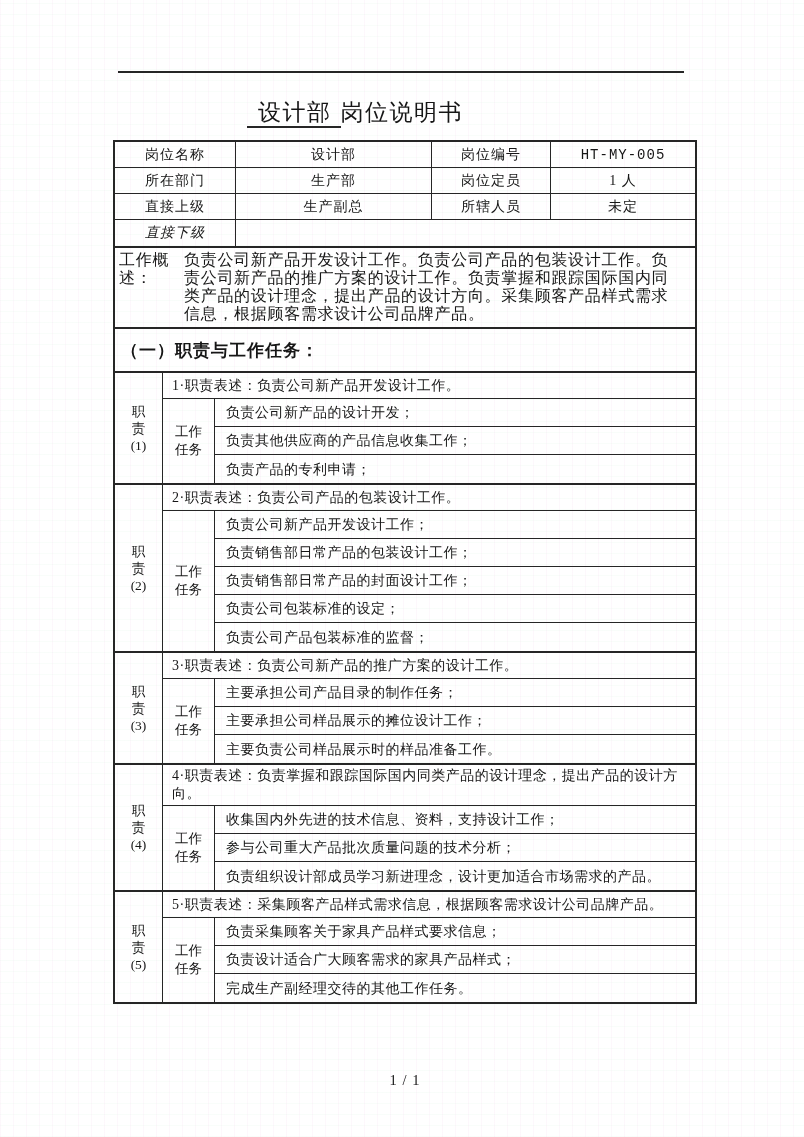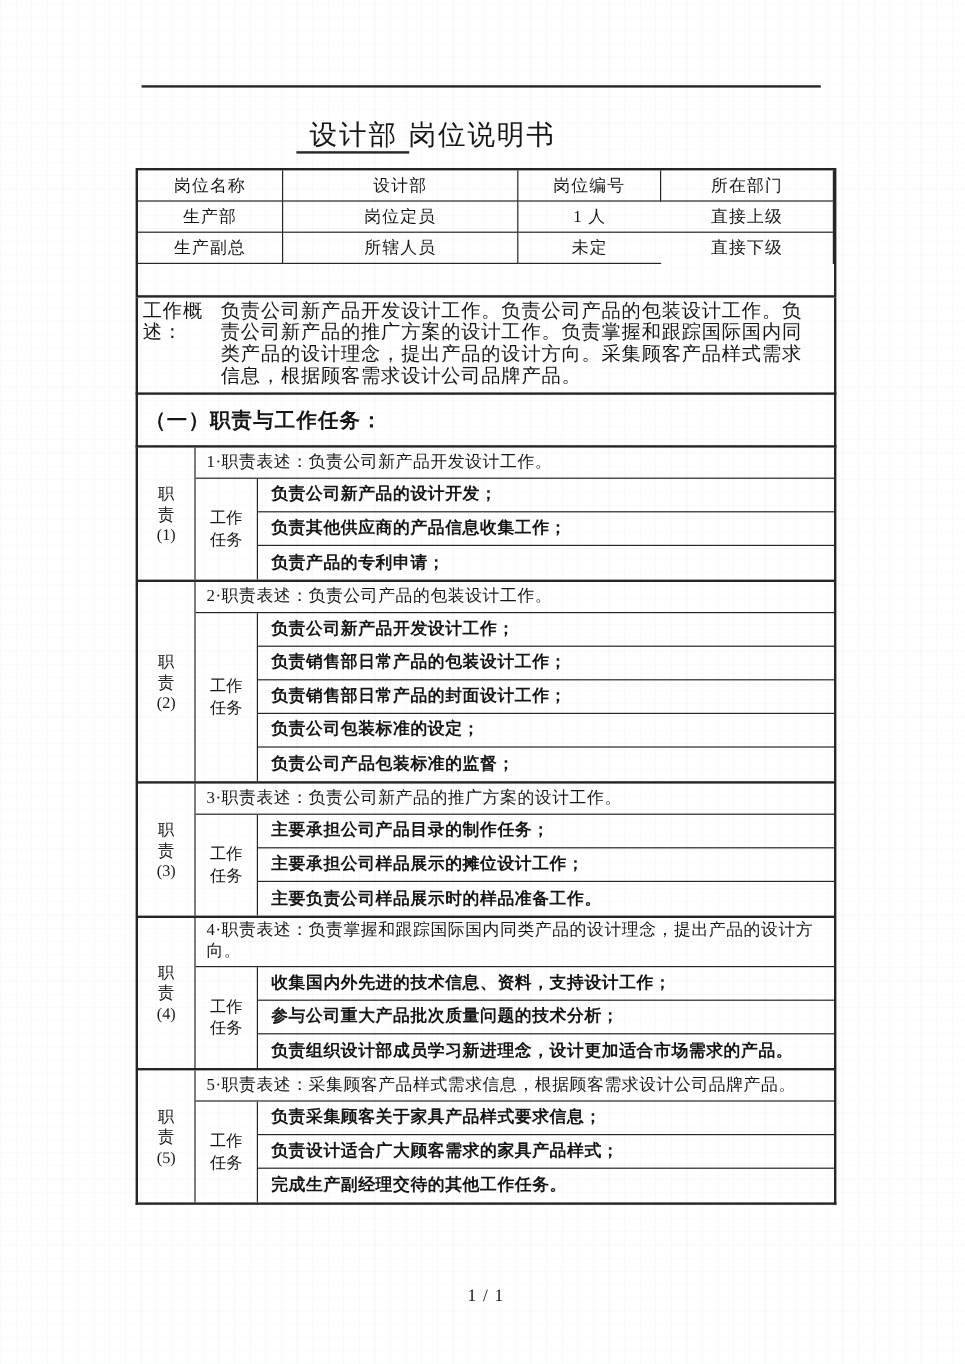--- a/index.html
+++ b/index.html
@@ -41,21 +41,21 @@
     font-size:14px;
   }
   .itable .cell{
     border-right:1.5px solid #262626;
     border-bottom:1.5px solid #262626;
     min-height:26px;
     display:flex;align-items:center;justify-content:center;
     letter-spacing:1px;
   }
   .itable .cell.lastcol{border-right:none;}
-  .itable .cell.lastrow{border-bottom:none;}
+  .itable .cell.lastrow{border-bottom:none;font-style:italic;}
   .itable .cell.span3{grid-column:span 3;border-right:none;}
   .mono-val{font-family:"Liberation Mono","DejaVu Sans Mono",monospace;letter-spacing:0;}
   
   .summary{
     border:2px solid #262626;border-top:none;
     display:flex;
     padding:3px 14px 4px 4px;
     font-size:16px;line-height:18px;letter-spacing:0.7px;justify-content:space-between;
   }
   .summary .lab{flex:0 0 65px;}
@@ -101,21 +101,21 @@
     display:flex;align-items:center;justify-content:center;
     text-align:center;white-space:pre-line;
     line-height:18px;font-size:13.5px;
   }
   .duty .tlist{flex:1;display:flex;flex-direction:column;min-width:0;}
   .duty .task{
     min-height:28px;flex:1;
     border-bottom:1.5px solid #262626;
     display:flex;align-items:center;
     padding:2px 6px 2px 11px;
-    letter-spacing:0.5px;line-height:17px;font-weight:bold;
+    letter-spacing:0.5px;line-height:17px;
   }
   .duty .task:last-child{border-bottom:none;}
   
   .footer{
     position:absolute;left:113px;top:1072px;width:584px;
     text-align:center;font-size:14.5px;letter-spacing:1px;
   }
 </style>
 </head>
 <body>
@@ -125,20 +125,21 @@
   <div class="top-rule"></div>
 
   <div class="doc-title"><span class="dept">设计部</span><span>岗位说明书</span></div>
 
   <div class="content">
 
     <div class="itable">
       <div class="cell">岗位名称</div>
       <div class="cell">设计部</div>
       <div class="cell">岗位编号</div>
+      <div class="cell lastcol mono-val">HT-MY-005</div>
 
       <div class="cell">所在部门</div>
       <div class="cell">生产部</div>
       <div class="cell">岗位定员</div>
       <div class="cell lastcol">1 人</div>
 
       <div class="cell">直接上级</div>
       <div class="cell">生产副总</div>
       <div class="cell">所辖人员</div>
       <div class="cell lastcol">未定</div>

